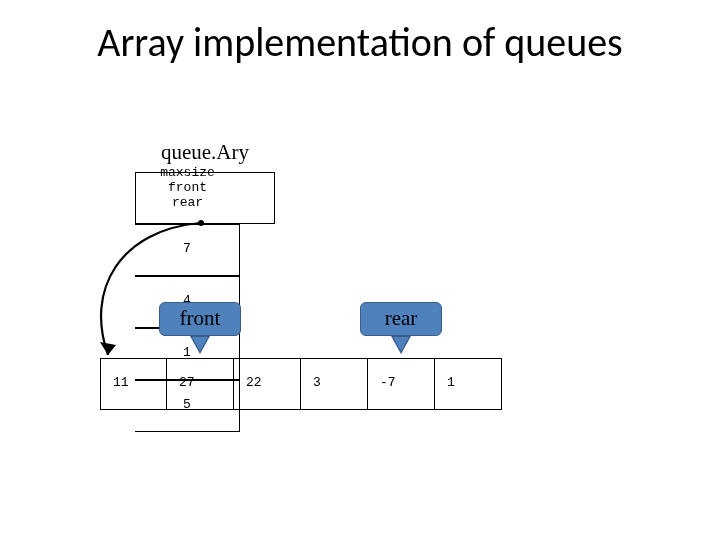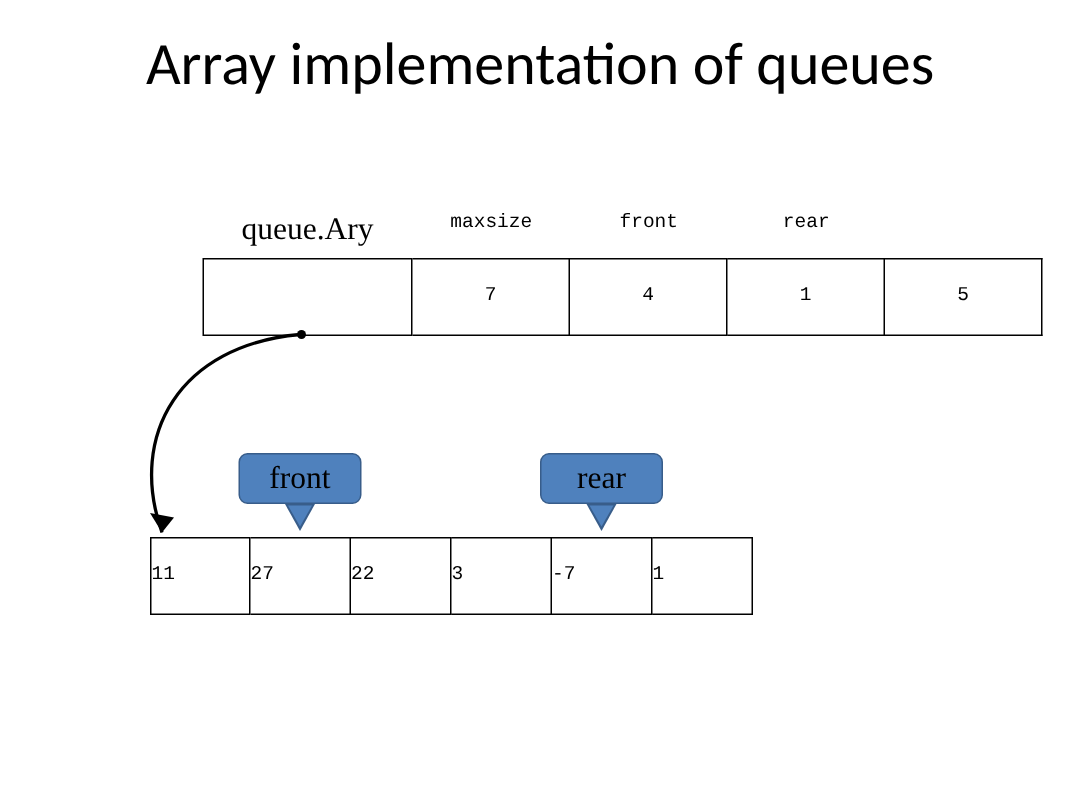--- a/index.html
+++ b/index.html
@@ -30,20 +30,21 @@
     font-size: 13px;
   }
   .serif {
     font-family: "Times New Roman", Times, serif;
     font-size: 21px;
   }
   
   .struct-labels, .struct-cells {
     position: absolute;
     display: flex;
+    flex-direction: column;
   }
   .struct-labels > div, .struct-cells > div {
     text-align: center;
   }
   .struct-labels {
     top: 140px;
     left: 135px;
   }
   .struct-labels .first { width: 140px; }
   .struct-labels .col   { width: 105px; }
@@ -109,20 +110,21 @@
 
   
   .array-cells {
     position: absolute;
     top: 358px;
     left: 100px;
     display: flex;
   }
   .array-cells .cell {
     width: 67px;
+    padding-left: 12px;
   }
 
   
   .curve {
     position: absolute;
     top: 170px;
     left: 70px;
     width: 200px;
     height: 220px;
     overflow: visible;

